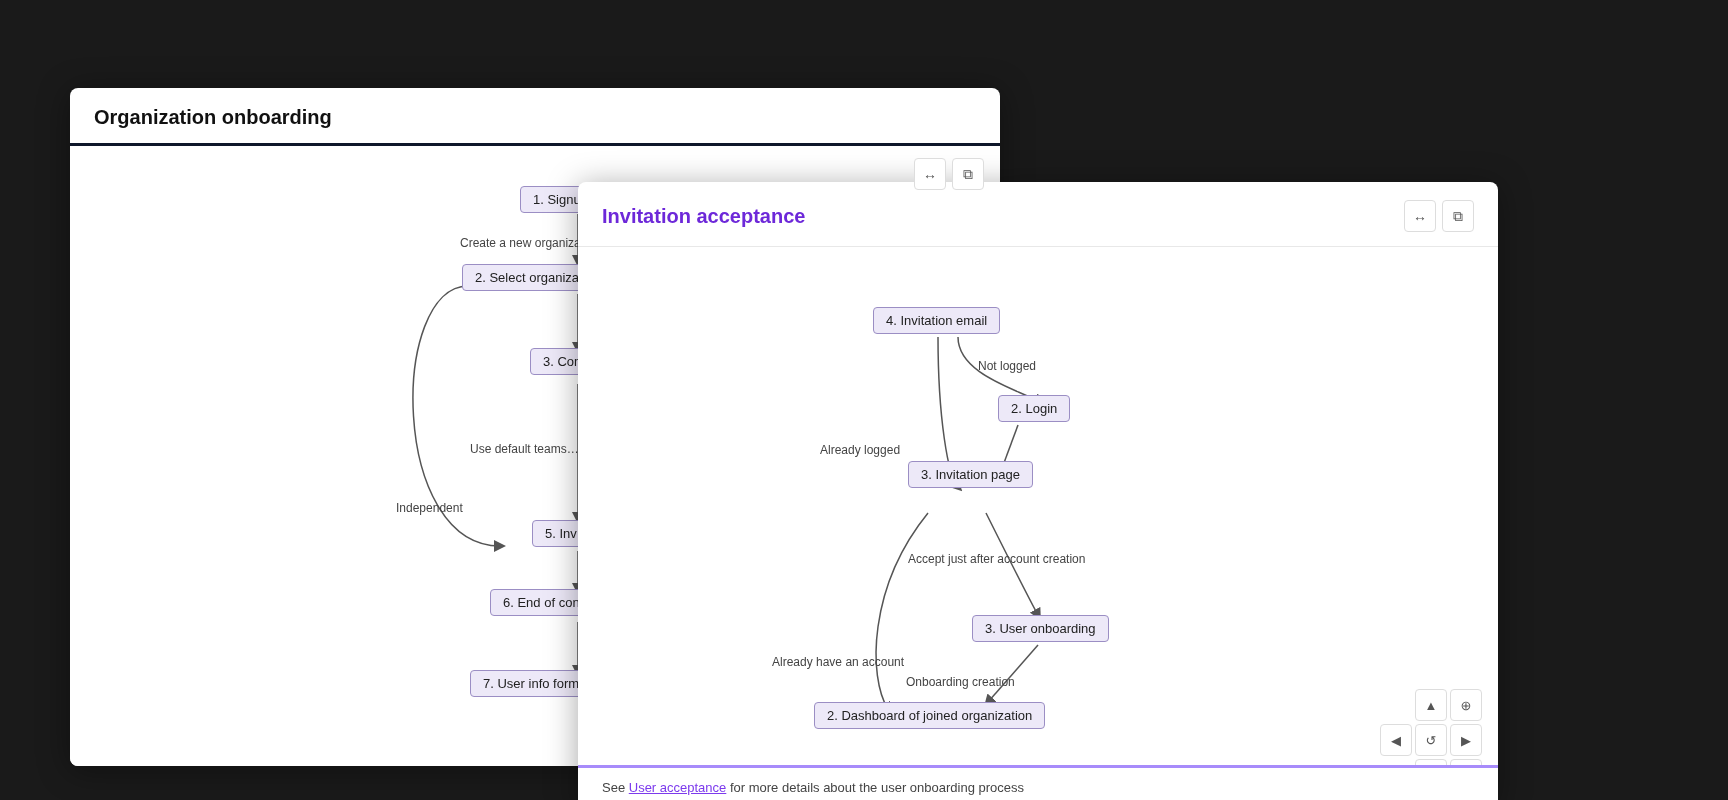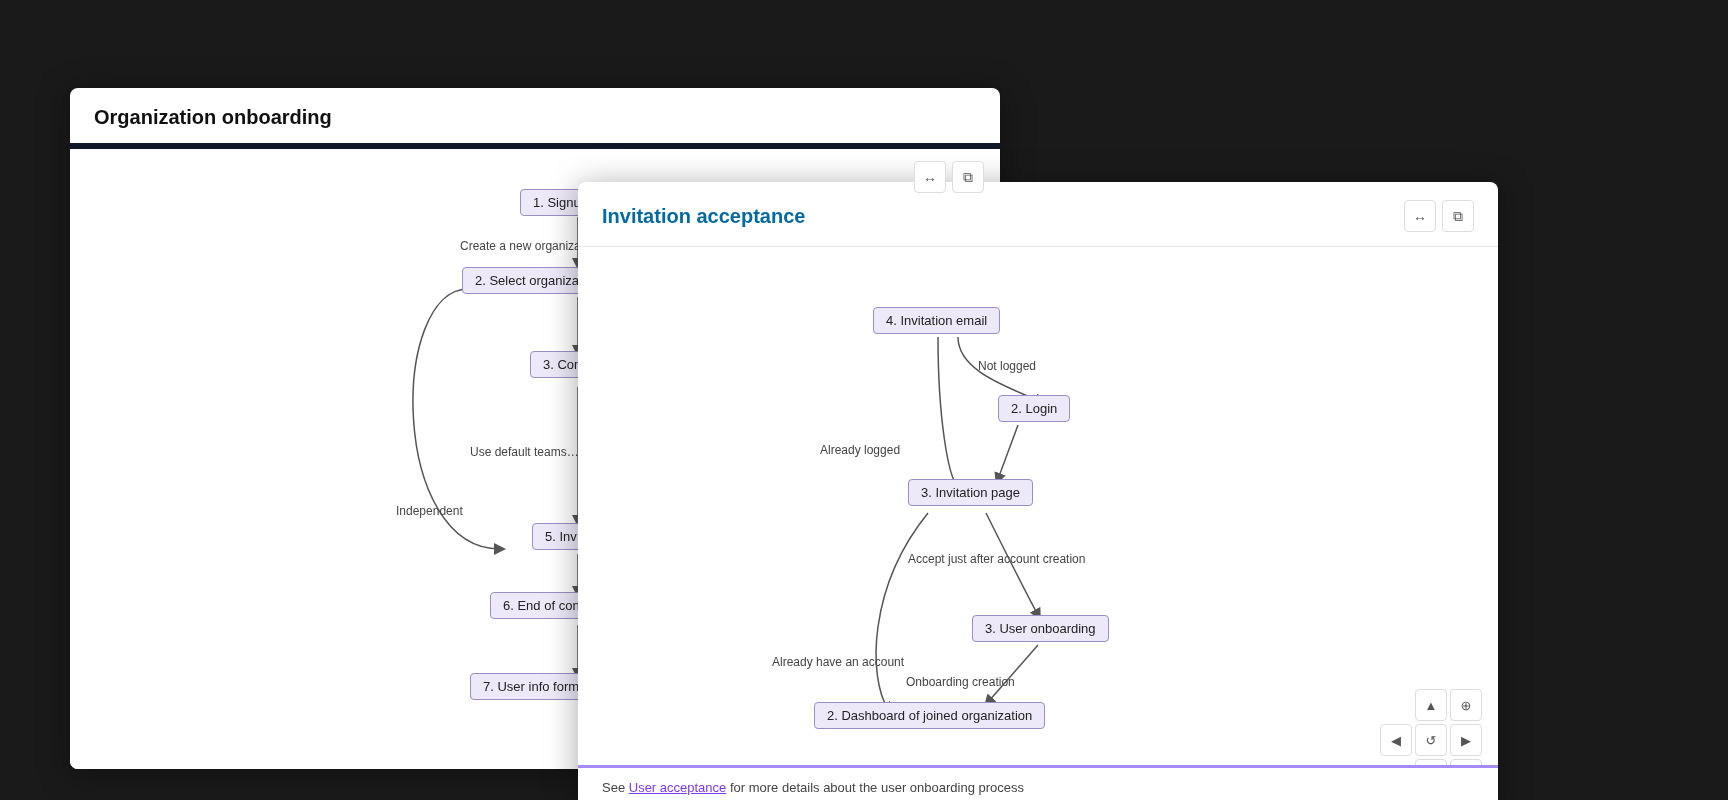--- a/index.html
+++ b/index.html
@@ -18,21 +18,21 @@
       left: 70px;
       width: 930px;
       background: #fff;
       border-radius: 8px;
       box-shadow: 0 4px 32px rgba(0,0,0,0.4);
       overflow: hidden;
     }
 
     .window-header {
       padding: 18px 24px 14px;
-      border-bottom: 6px solid #0f172a;
+      border-bottom: 3px solid #0f172a;
     }
 
     .window-title {
       font-size: 20px;
       font-weight: 600;
       color: #111;
     }
 
     .diagram-container-left {
       position: relative;
@@ -110,21 +110,21 @@
       padding: 18px 24px 14px;
       border-bottom: 1px solid #e8e8e8;
       display: flex;
       justify-content: space-between;
       align-items: center;
     }
 
     .second-window-title {
       font-size: 20px;
       font-weight: 600;
-      color: #0369a1;
+      color: #6d28d9;
     }
 
     .diagram-container-right {
       position: relative;
       width: 100%;
       height: 560px;
       overflow: hidden;
       background: #fff;
     }
 
@@ -280,21 +280,21 @@
       <span>Not logged</span>
     </div>
     <div class="flow-text" style="left:242px;top:196px;">
       <span>Already logged</span>
     </div>
 
     <div class="node" style="left:420px;top:148px;">
       <span>2. Login</span>
     </div>
 
-    <div class="node" style="left:330px;top:232px;">
+    <div class="node" style="left:330px;top:214px;">
       <span>3. Invitation page</span>
     </div>
 
     <div class="flow-text" style="left:330px;top:305px;">
       <span>Accept just after account creation</span>
     </div>
     <div class="flow-text" style="left:194px;top:408px;">
       <span>Already have an account</span>
     </div>
     <div class="flow-text" style="left:328px;top:428px;">

